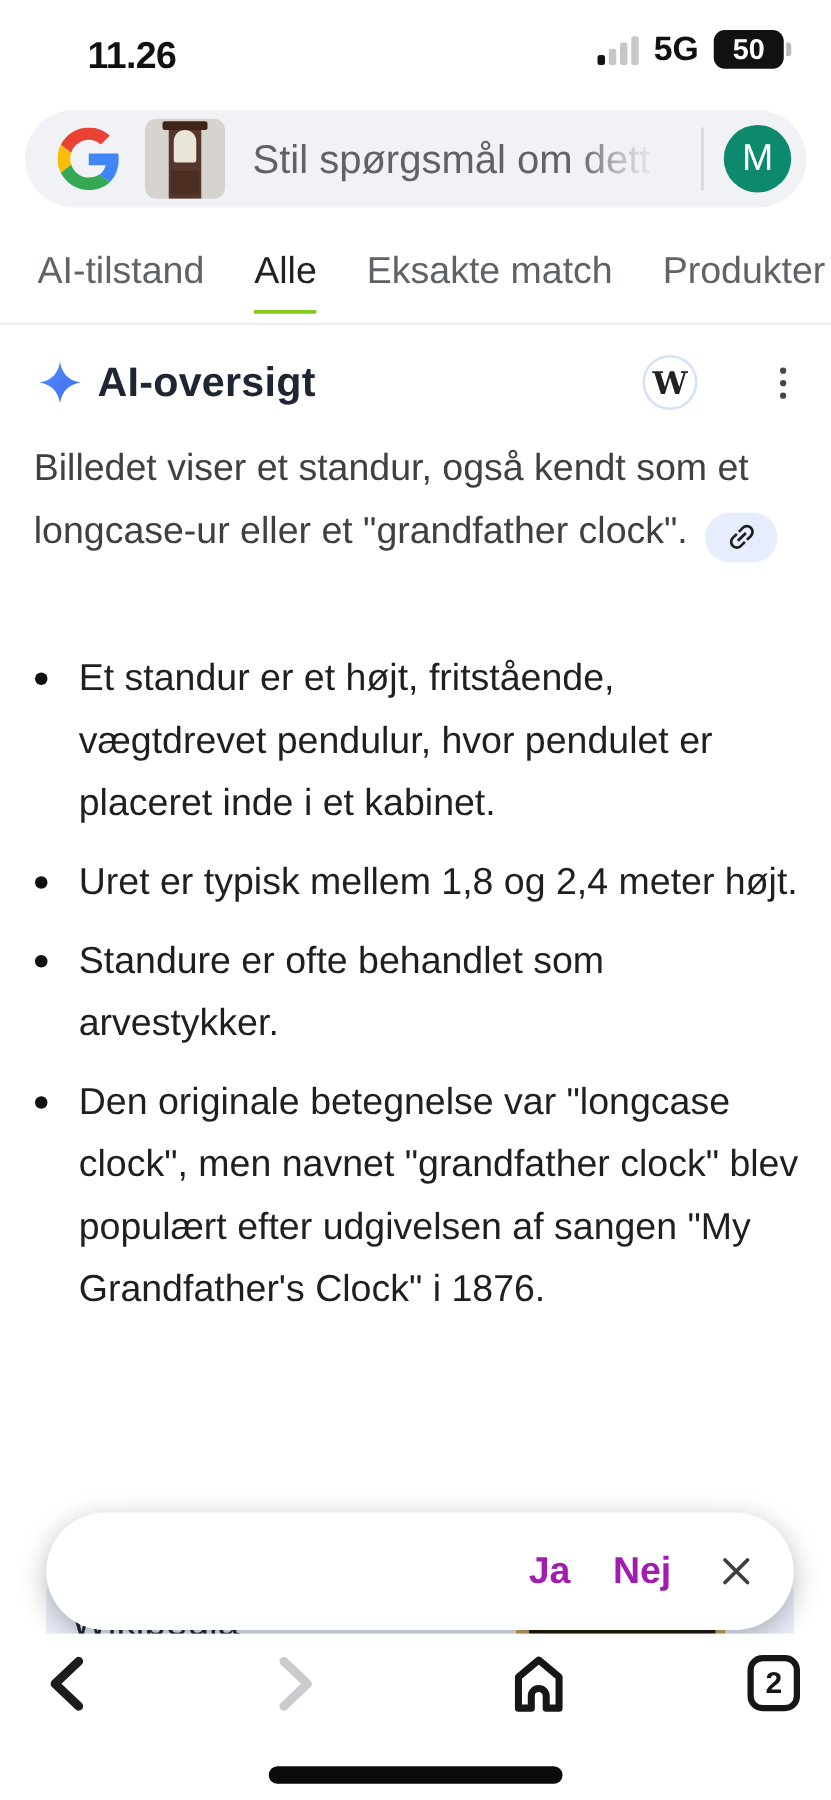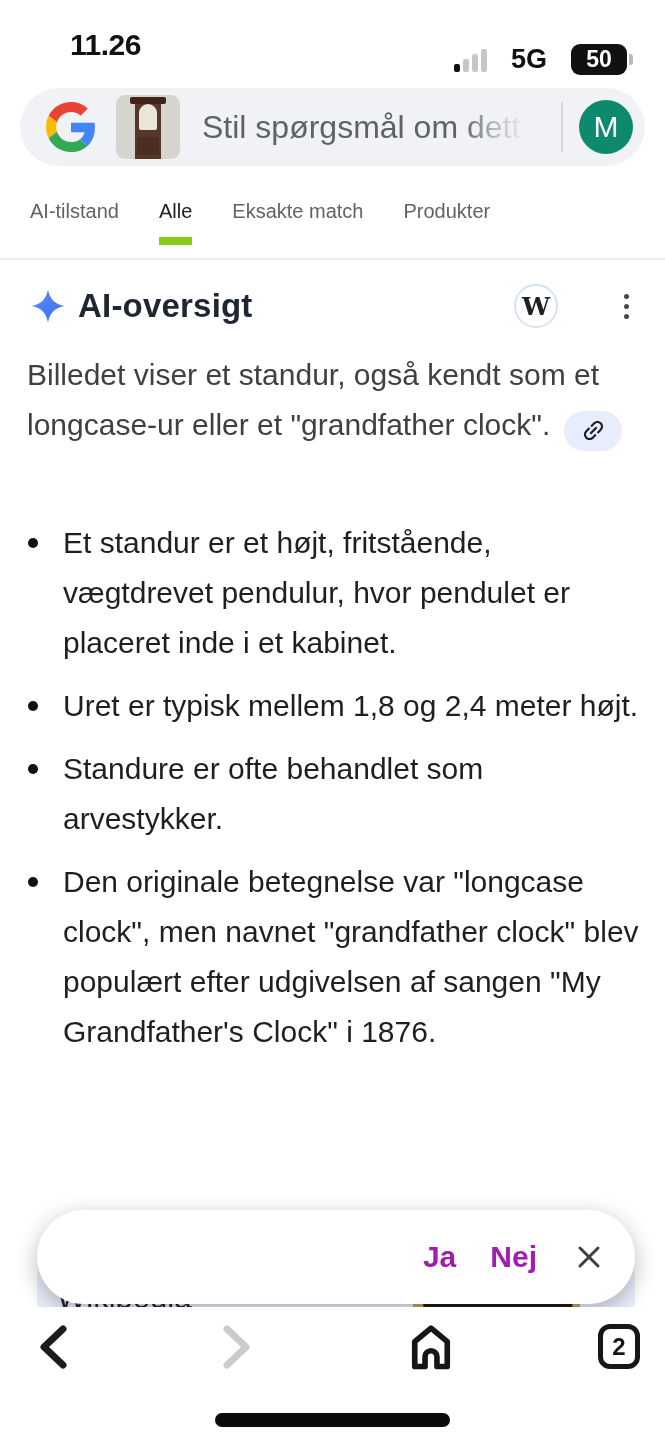--- a/index.html
+++ b/index.html
@@ -3,21 +3,21 @@
 <meta charset="utf-8">
 <style>
   * { margin:0; padding:0; box-sizing:border-box; }
   html,body { width:665px; height:1440px; background:#fff; overflow:hidden;
               font-family:"Liberation Sans", sans-serif; }
   .screen { position:relative; width:665px; height:1440px; background:#fff; }
 
   
   .status-time { position:absolute; left:70px; top:28px; font-size:30px; font-weight:700;
                  color:#111; letter-spacing:-0.5px;text-align:right; }
-  .status-right { position:absolute; right:38px; top:44px; display:flex; align-items:center; gap:24px; }
+  .status-right { position:absolute; right:38px; top:24px; display:flex; align-items:center; gap:12px; }
   .sig-bars { display:flex; align-items:flex-end; gap:3px; height:24px; }
   .sig-bars i { display:block; width:6px; border-radius:2px; background:#c7c7c9; }
   .sig-bars i:nth-child(1){ height:8px; background:#111; }
   .sig-bars i:nth-child(2){ height:13px; }
   .sig-bars i:nth-child(3){ height:18px; }
   .sig-bars i:nth-child(4){ height:23px; }
   .net-label { font-size:27px; font-weight:700; color:#111; }
   .battery { position:relative; width:56px; height:31px; background:#111; border-radius:9px;
              color:#fff; font-size:23px; font-weight:700; display:flex; align-items:center;
              justify-content:center; }
@@ -39,22 +39,22 @@
   .fade-text { background:linear-gradient(90deg,#6b6f73 0%,#b7babd 45%,rgba(255,255,255,0) 96%);
                -webkit-background-clip:text; background-clip:text; color:transparent; }
   .search-divider { width:2px; height:50px; background:#d5d7da; margin:0 16px 0 4px; flex:0 0 auto; }
   .avatar { width:54px; height:54px; border-radius:50%; background:#0d8a6e; color:#fff;
             font-size:30px; font-weight:500; display:flex; align-items:center; justify-content:center;
             flex:0 0 auto; }
 
   
   .tabs { position:absolute; left:0; top:192px; width:665px; height:66px; display:flex;
           gap:40px; padding-left:30px; white-space:nowrap; overflow:hidden; align-items:flex-start; }
-  .tab { font-size:20px; color:#5f6368; padding-top:8px; padding-bottom:14px; }
-  .tab.active { color:#202124; font-weight:500; border-bottom:8px solid #84cc16; }
+  .tab { font-size:30px; color:#5f6368; padding-top:8px; padding-bottom:14px; }
+  .tab.active { color:#202124; font-weight:500; border-bottom:3px solid #84cc16; }
   .tabs-divider { position:absolute; left:0; top:258px; width:665px; height:2px; background:#ececee; }
 
   
   .ai-header { position:absolute; left:30px; top:281px; width:607px; height:50px;
                display:flex; align-items:center; }
   .sparkle { width:36px; height:36px; flex:0 0 auto; }
   .ai-title { margin-left:12px; font-size:33px; font-weight:600; color:#1f2633; letter-spacing:0.2px; }
   .ai-actions { margin-left:auto; display:flex; align-items:center; gap:58px; }
   .w-badge { width:44px; height:44px; border-radius:50%; background:#fff; border:2px solid #d4e2f6;
              display:flex; align-items:center; justify-content:center;

